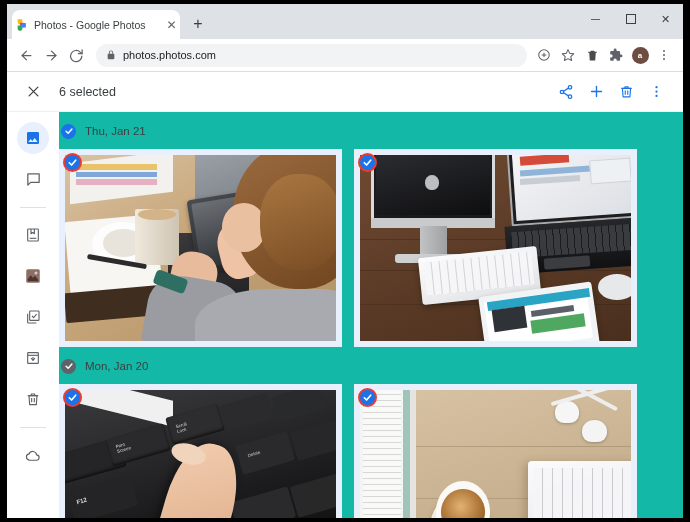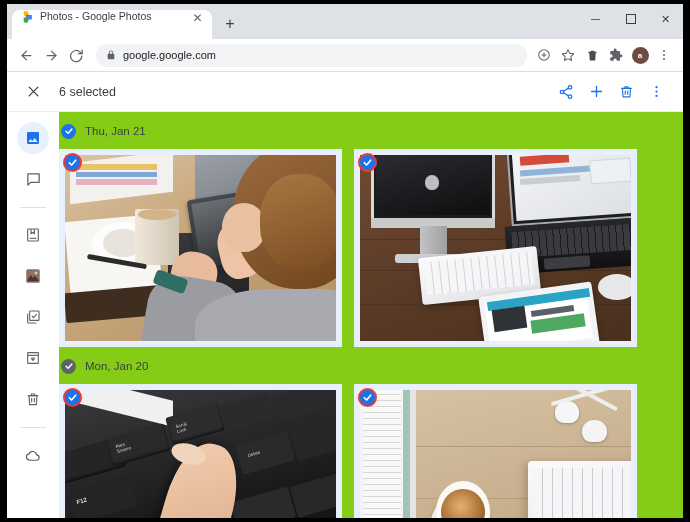--- a/index.html
+++ b/index.html
@@ -22,25 +22,25 @@
   .tabstrip {
     height: 35px;
     background: #dee1e6;
     display: flex;
     align-items: flex-end;
     position: relative;
     flex: none;
   }
   .tab {
     margin-left: 5px;
-    width: 200px; height: 29px;
+    width: 168px; height: 29px;
     background: #ffffff;
     border-radius: 8px 8px 0 0;
-    display: flex; 
-    padding: 0 7px;
+    display: flex; align-items: center;
+    padding: 0 1px;
     position: relative;
   }
   .tab-favicon {
     width: 14px; height: 14px;
     flex: none; margin-right: 7px;
     position: relative;
   }
   .tab-title {
     font-size: 10.5px; color: #3c4043;
     white-space: nowrap; overflow: hidden;
@@ -127,21 +127,21 @@
     font-size: 12.5px; color: #3c4043;
     margin-left: 12px; flex: 1;
   }
   .hdr-action {
     width: 30px; height: 30px;
     display: flex; align-items: center; justify-content: center;
     color: #1a73e8; flex: none;
   }
 
   
-  .body { flex: 1; display: flex; overflow: hidden; background:#84cc16; }
+  .body { flex: 1; display: flex; overflow: hidden; background:#14b8a6; }
 
   .sidebar {
     width: 52px; flex: none;
     background: #fff;
     padding-top: 10px;
     display: flex; flex-direction: column; align-items: center;
   }
   .side-item {
     width: 32px; height: 32px;
     border-radius: 50%;
@@ -245,21 +245,21 @@
           <path d="M20.5 13a9 9 0 1 1-2.6-6.4L21 9"></path>
         </svg>
     </div>
 
     <div class="omnibox">
       <span>
         <svg width="10" height="10" viewBox="0 0 24 24" fill="#5f6368">
             <path d="M12 1a5 5 0 0 0-5 5v3H6a2 2 0 0 0-2 2v9a2 2 0 0 0 2 2h12a2 2 0 0 0 2-2v-9a2 2 0 0 0-2-2h-1V6a5 5 0 0 0-5-5zm0 2a3 3 0 0 1 3 3v3H9V6a3 3 0 0 1 3-3z"></path>
           </svg>
       </span>
-      <span class="url">google.google.com</span>
+      <span class="url">photos.photos.com</span>
     </div>
 
     <div class="tb-icon">
       <svg width="14" height="14" viewBox="0 0 24 24" fill="none" stroke="#5f6368" stroke-width="1.8">
           <circle cx="12" cy="12" r="9"></circle>
           <line x1="12" y1="8" x2="12" y2="16"></line>
           <line x1="8" y1="12" x2="16" y2="12"></line>
         </svg>
     </div>
     <div class="tb-icon">

